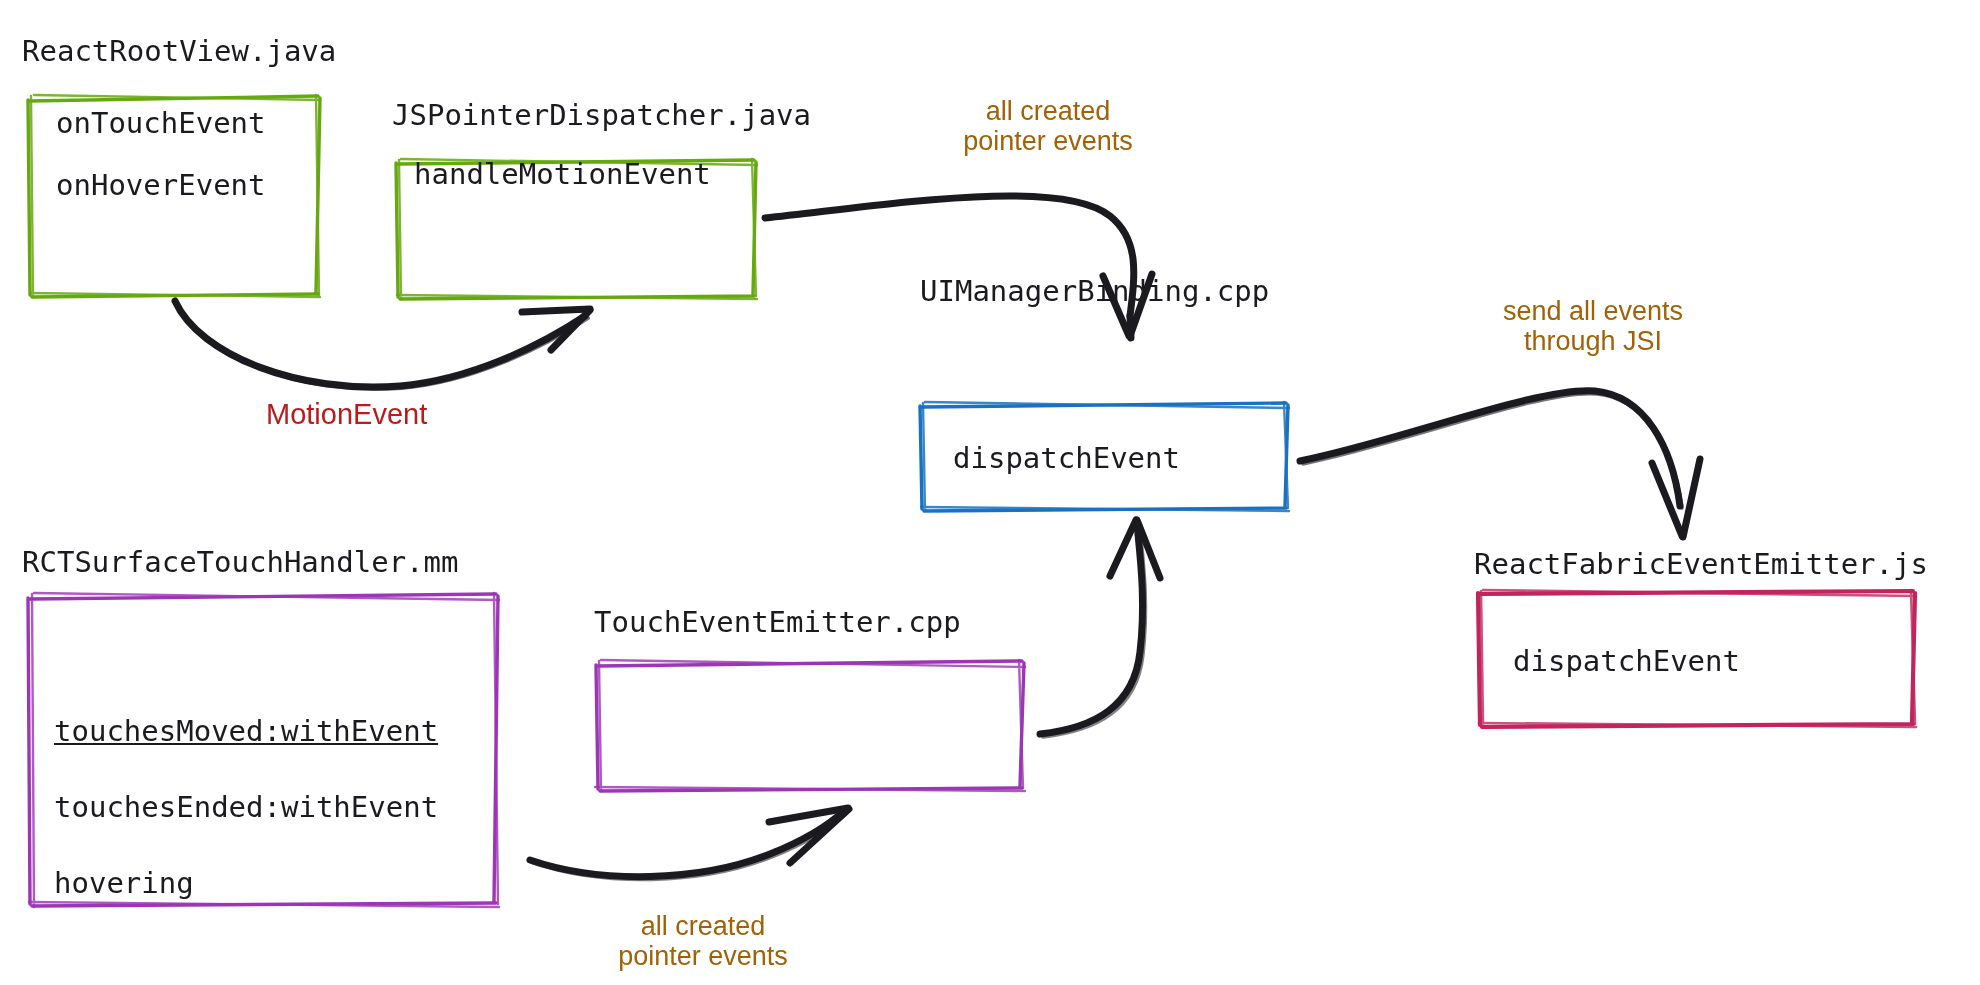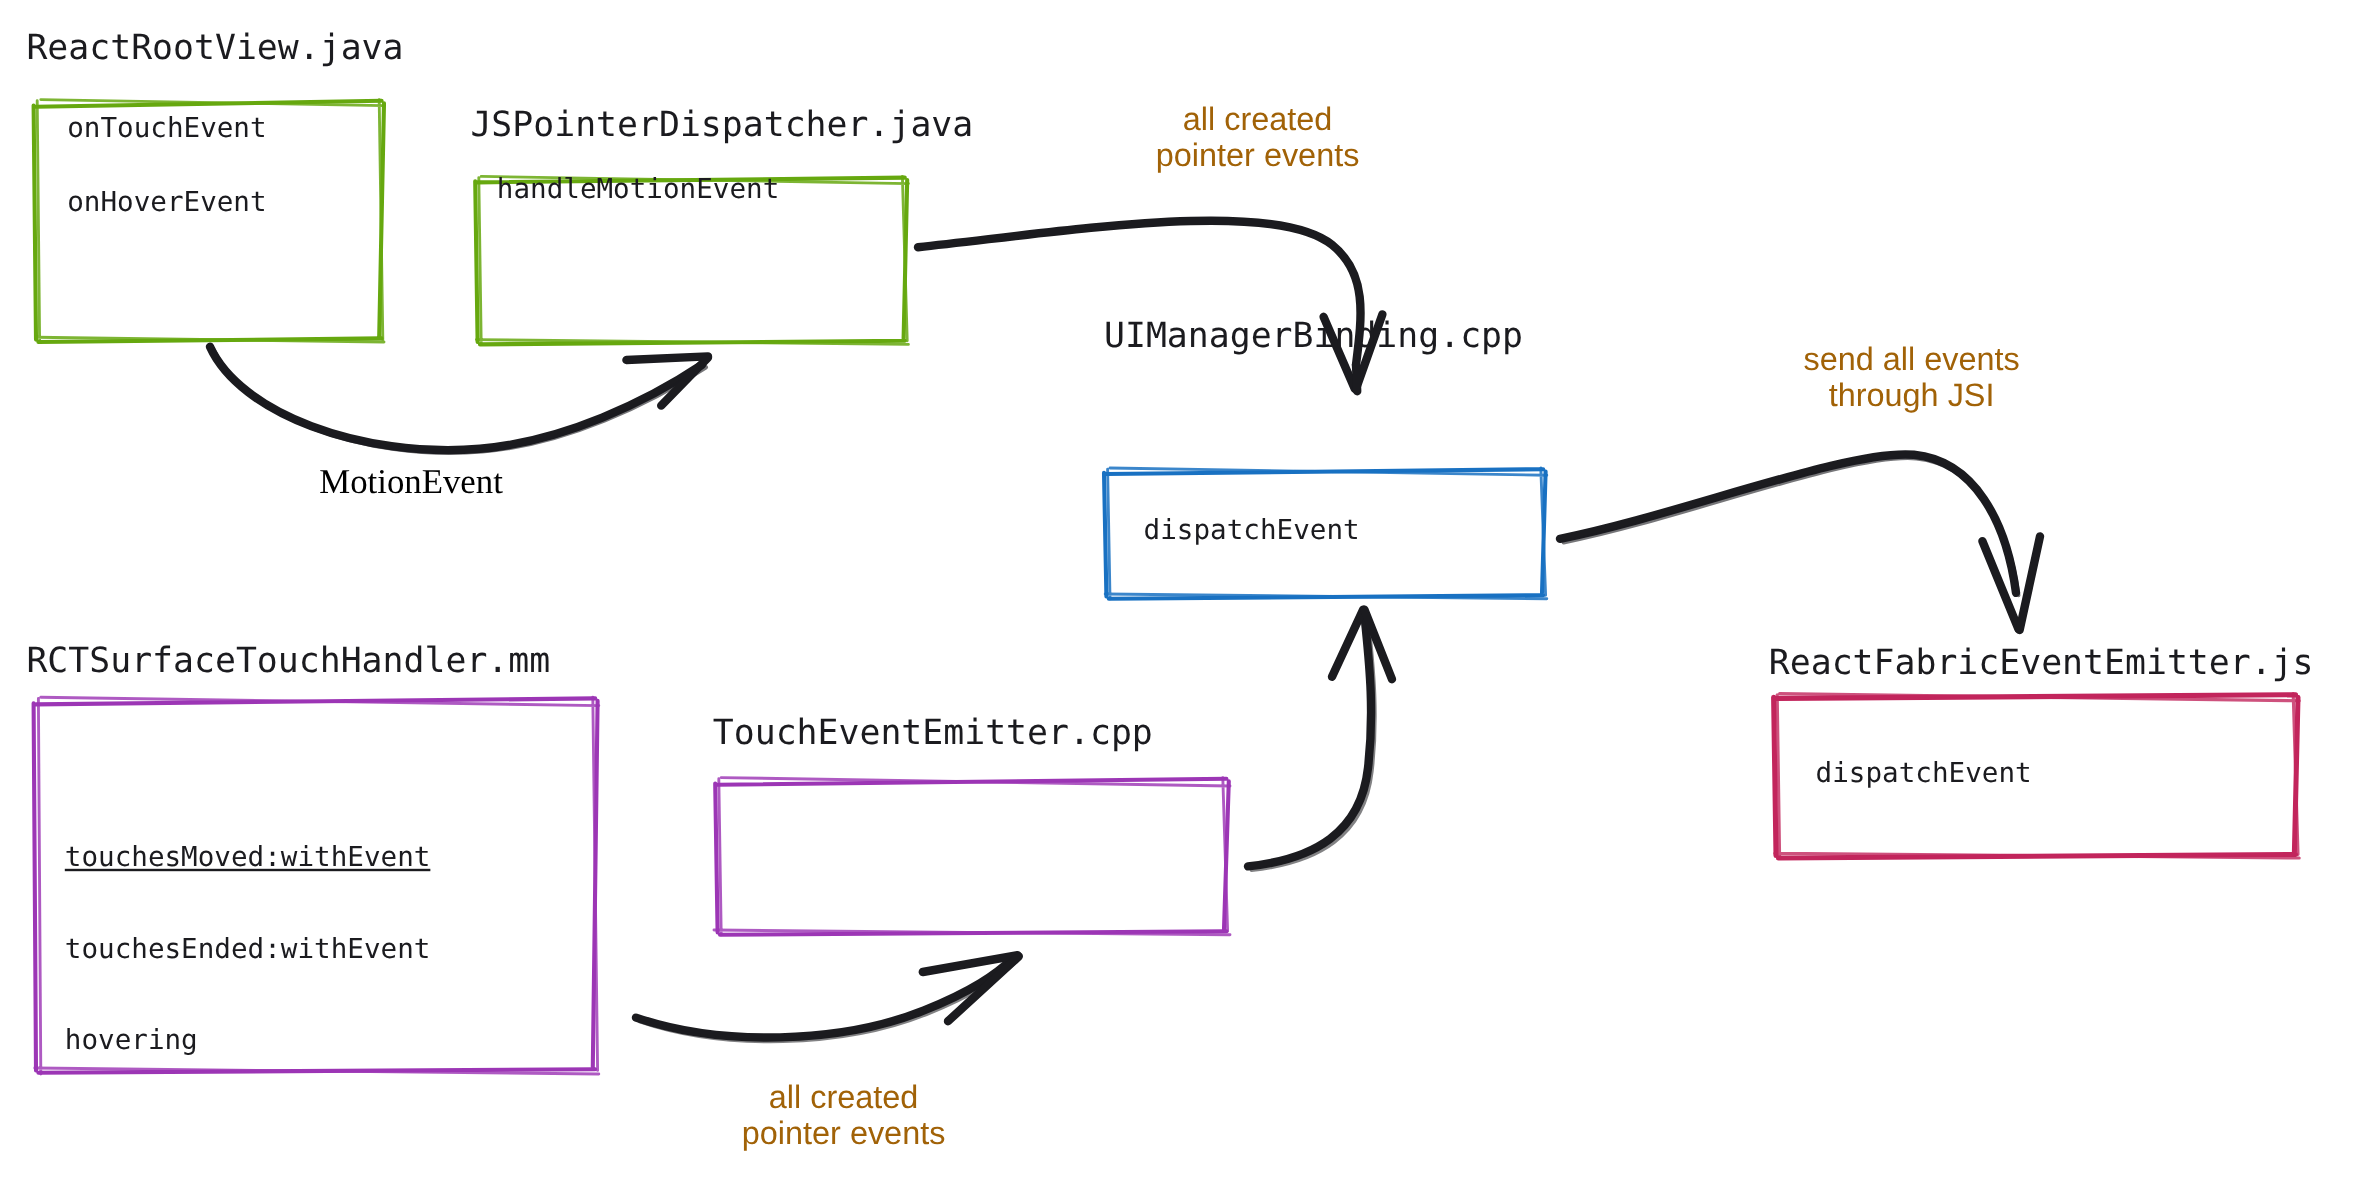--- a/index.html
+++ b/index.html
@@ -10,21 +10,21 @@
   }
   body {
     width: 1980px;
     height: 985px;
     position: relative;
     overflow: hidden;
     font-family: "DejaVu Sans Mono", "Liberation Mono", monospace;
   }
   #canvas {
     position: absolute;
-    left: 0; top: 4px;
+    left: 0; top: 16px;
     width: 1980px;
     height: 741px;
   }
   .layer-svg {
     position: absolute;
     left: 0; top: 0;
     width: 1980px;
     height: 985px;
     pointer-events: none;
   }
@@ -32,39 +32,39 @@
     position: absolute;
     font-family: "DejaVu Sans Mono", "Liberation Mono", monospace;
     font-size: 29px;
     color: #1b1b1f;
     white-space: nowrap;
     letter-spacing: 0px;
   }
   .box-text {
     position: absolute;
     font-family: "DejaVu Sans Mono", "Liberation Mono", monospace;
-    font-size: 23px;
+    font-size: 29px;
     color: #1b1b1f;
     white-space: nowrap;
     text-align: right;
   }
   .edge-label {
     position: absolute;
     font-family: "Liberation Sans", sans-serif;
     font-size: 27px;
     line-height: 1.12;
     color: #a16207;
     text-align: center;
     white-space: pre-line;
   }
   .edge-label-mono {
     position: absolute;
-    font-family: Liberation Serif, serif;
+    font-family: Liberation Sans, sans-serif;
     font-size: 29px;
-    color: #000000;
+    color: #b91c1c;
     text-align: right;
     white-space: nowrap;
   }
 </style>
 </head>
 <body>
 
 <div id="canvas">
 
   <svg class="layer-svg" viewBox="0 0 1980 985" xmlns="http://www.w3.org/2000/svg">

